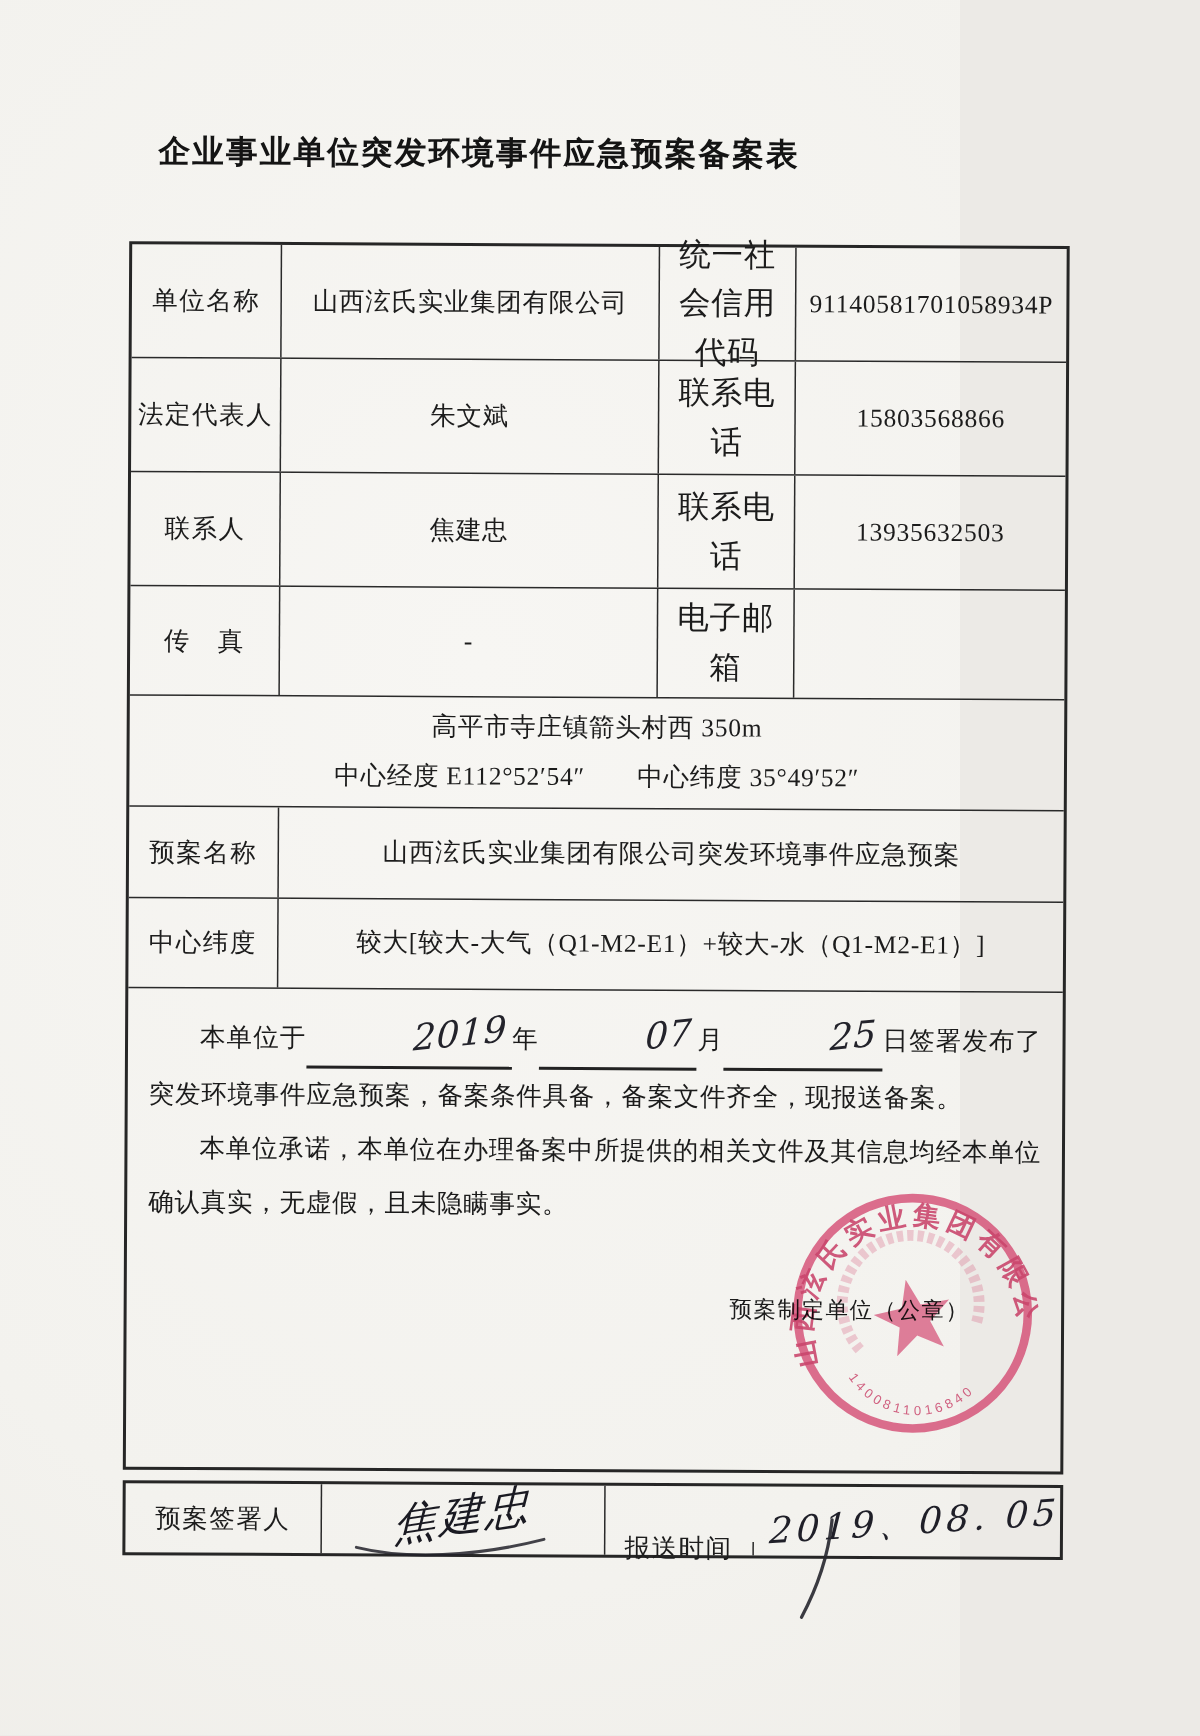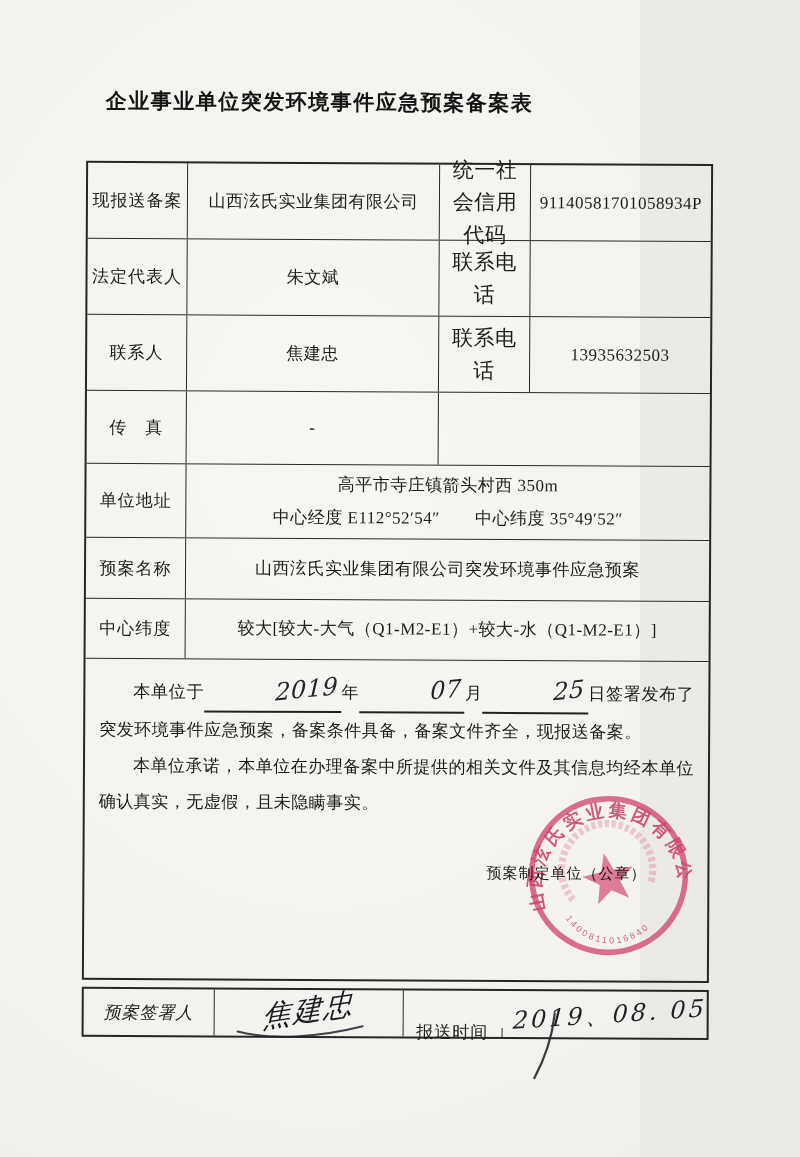--- a/index.html
+++ b/index.html
@@ -72,21 +72,21 @@
     position:absolute; left:441px; top:131px; width:166px; height:166px;
     mix-blend-mode:multiply; opacity:0.93;
     transform:rotate(-12deg);
   }
 
   .footer-table {
     position:absolute; left:87px; top:988px; width:627px; height:50px;
     border:2px solid #262626; box-sizing:border-box; display:flex;
   }
   .f-cell { display:flex; align-items:center; justify-content:center; box-sizing:border-box; font-size:17px; letter-spacing:1px; }
-  .f-signer { width:131px; border-right:1.5px solid #2a2a2a;font-style:italic; }
+  .f-signer { width:131px; border-right:1.5px solid #2a2a2a; }
   .f-sign   { width:190px; border-right:1.5px solid #2a2a2a; }
   .f-tlabel { width:99px;  border-right:1.5px solid #2a2a2a;margin-top:37px; }
   .f-date   { flex:1; justify-content:flex-start; padding-left:10px; }
   .hw-sign {
     display:inline-block; font-family:"DejaVu Serif",serif; font-style:italic;
     font-size:29px; color:#1a1a22; letter-spacing:2px;
     transform:rotate(-9deg) skewX(-10deg) translateY(-2px);
   }
   .hw-date {
     display:inline-block; font-family:"DejaVu Serif",serif; font-style:italic;
@@ -99,52 +99,55 @@
 <body>
 
 <div class="page">
   <div class="content">
 
     <h1 class="doc-title">企业事业单位突发环境事件应急预案备案表</h1>
 
     <div class="main-table">
 
       <div class="trow h76">
-        <div class="cell c-label">现报送备案</div>
+        <div class="cell c-label">单位名称</div>
         <div class="cell c-value">山西泫氏实业集团有限公司</div>
         <div class="cell c-label2">
             <span class="wrap4">统一社会信用代码</span>
           </div>
         <div class="cell c-value2">91140581701058934P</div>
       </div>
 
       <div class="trow h76">
         <div class="cell c-label">法定代表人</div>
         <div class="cell c-value">朱文斌</div>
         <div class="cell c-label2">
             <span class="wrap4">联系电话</span>
           </div>
+        <div class="cell c-value2">15803568866</div>
       </div>
 
       <div class="trow h76">
         <div class="cell c-label">联系人</div>
         <div class="cell c-value">焦建忠</div>
         <div class="cell c-label2">
             <span class="wrap4">联系电话</span>
           </div>
         <div class="cell c-value2">13935632503</div>
       </div>
 
       <div class="trow h73">
         <div class="cell c-label">传　真</div>
         <div class="cell c-value">-</div>
+        <div class="cell c-label2">
+            <span class="wrap4">电子邮箱</span>
+          </div>
       </div>
 
       <div class="trow h74">
-        <div class="cell c-label">单位地址</div>
         <div class="cell c-wide">
           <div>高平市寺庄镇箭头村西 350m</div>
           <div>中心经度 E112°52′54″　　中心纬度 35°49′52″</div>
         </div>
       </div>
 
       <div class="trow h61">
         <div class="cell c-label">预案名称</div>
         <div class="cell c-wide">山西泫氏实业集团有限公司突发环境事件应急预案</div>
       </div>

